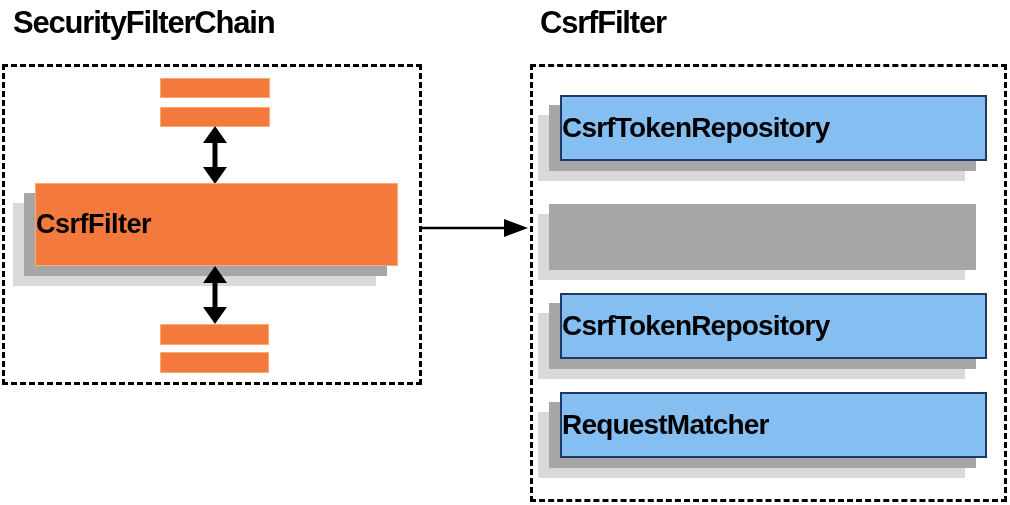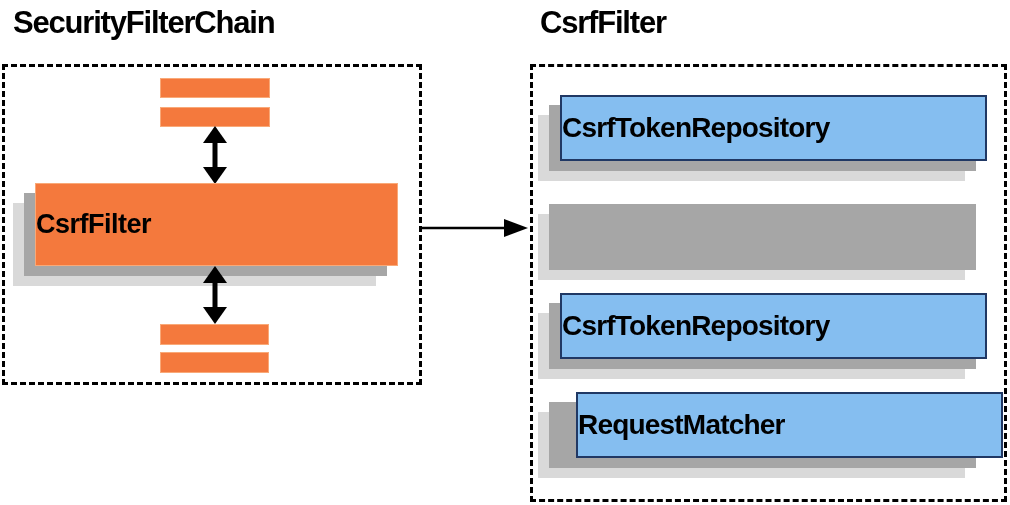--- a/index.html
+++ b/index.html
@@ -117,17 +117,17 @@
   <div class="shadow dark" style="left:549px; top:204px; width:427px; height:66px;"></div>
 
   <div class="shadow light" style="left:538px; top:313px; width:427px; height:66px;"></div>
   <div class="shadow dark" style="left:549px; top:303px; width:427px; height:66px;"></div>
   <div class="node blue" style="left:560px; top:293px; width:427px; height:66px;">
     <span>CsrfTokenRepository</span>
   </div>
 
   <div class="shadow light" style="left:538px; top:412px; width:427px; height:66px;"></div>
   <div class="shadow dark" style="left:549px; top:402px; width:427px; height:66px;"></div>
-  <div class="node blue" style="left:560px; top:392px; width:427px; height:66px;margin-left:16px;">
+  <div class="node blue" style="left:560px; top:392px; width:427px; height:66px;">
     <span>RequestMatcher</span>
   </div>
 
 </div>
 
 </body></html>

